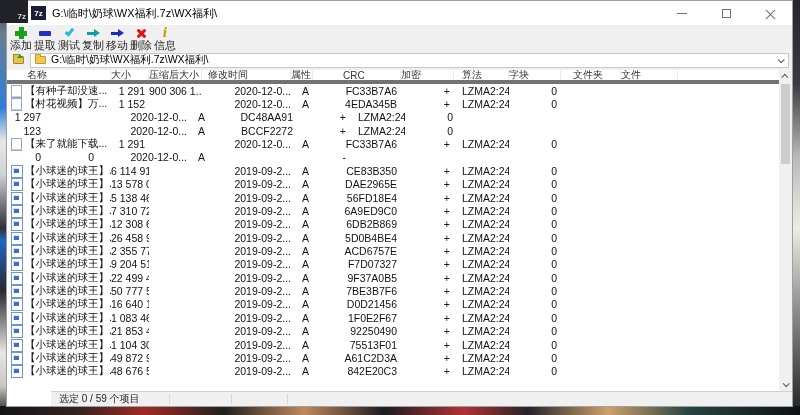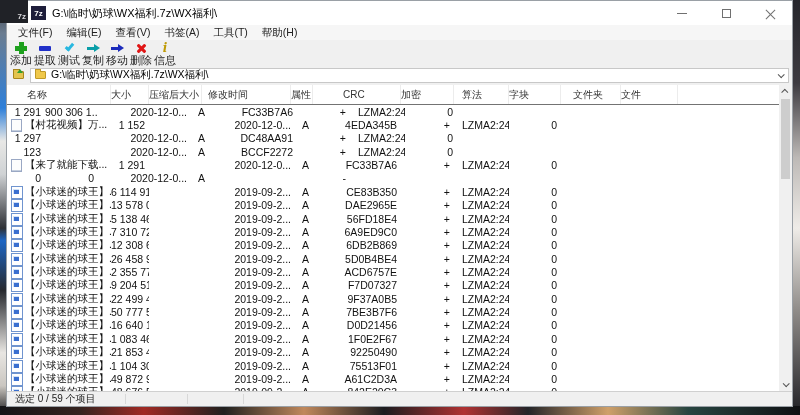--- a/index.html
+++ b/index.html
@@ -66,21 +66,21 @@
   .combo-folder { width:11px; height:8px; background:#f0c84a; border:1px solid #c09a28; border-radius:1px; margin:0 5px 0 4px; position:relative; flex:0 0 auto; }
   .combo-folder::before { content:''; position:absolute; left:-1px; top:-3px; width:4px; height:2px; background:#f0c84a; border:1px solid #c09a28; border-bottom:none; }
   .combo-path { font-size:10.5px; color:#000; white-space:nowrap; overflow:hidden; flex:1; }
   .combo-drop { width:16px; display:flex; align-items:center; justify-content:center; flex:0 0 auto; }
   .chev { width:5px; height:5px; border-right:1px solid #555; border-bottom:1px solid #555; }
   .chev.down { transform:rotate(45deg) translateY(-1px); }
   .chev.up { transform:rotate(-135deg) translateY(-1px); }
 
   
   .listarea { flex:1; position:relative; background:#fff; overflow:hidden; }
-  .hdr { display:flex; height:20px; border-bottom:1px solid #737373; background:#fff; font-size:10px; color:#333; }
+  .hdr { display:flex; height:14px; border-bottom:4px solid #737373; background:#fff; font-size:10px; color:#333; }
   .hcell { border-right:1px solid #ececec; display:flex; align-items:center; white-space:nowrap; overflow:hidden; }
   .trow { display:flex; height:13.36px; align-items:center; font-size:10.5px; color:#111; }
   .cell { white-space:nowrap; overflow:hidden; flex:0 0 auto; }
   .c-name { width:104px; display:flex; align-items:center; padding-left:3px; }
   .c-size { width:38px; } .c-packed { width:53px; } .c-attr { width:22px; }
   .c-crc { width:58px;margin-left:30px; } .c-enc { width:53px; } .c-block { width:52px; }
   .c-folders { width:48px;margin-left:12px; } .c-files { width:57px; }
   .c-mod { width:89px; padding-left:6px; text-align:right; }
   .c-method { width:55px; padding-left:8px; text-align:left; }
   .num { text-align:right; padding-right:4px; }
@@ -100,21 +100,21 @@
     box-shadow: inset 1px 1px 0 0 #cfe0f8; }
 
   
   .vscroll { position:absolute; top:0; right:0; width:13px; height:100%; background:#f0f0f0; display:flex; flex-direction:column; align-items:center; }
   .sb-btn { width:13px; height:13px; display:flex; align-items:center; justify-content:center; flex:0 0 auto; }
   .sb-thumb { width:9px; height:80px; background:#cdcdcd; margin-top:1px; }
   .sb-fill { flex:1; }
 
   
   .statusbar { height:15px; background:#f0f0f0; border-top:1px solid #d0d0d0; display:flex; align-items:center;
-    font-size:10px; color:#222; position:relative; flex:0 0 auto; }
+    font-size:10px; color:#222; position:relative; flex:0 0 auto;margin-left:44px; }
   .status-text { padding-left:8px; }
   .st-div { position:absolute; top:2px; bottom:2px; width:1px; background:#d8d8d8; }
 </style>
 </head>
 <body>
 
 <div class="wallpaper"></div>
 <div class="wallpaper-right"></div>
 <div class="wallpaper-bottom"></div>
 
@@ -129,28 +129,20 @@
         </div>
       <div class="cap-btn">
           <span class="glyph-max"></span>
         </div>
       <div class="cap-btn">
           <span class="glyph-close"></span>
         </div>
     </div>
   </div>
 
-  <div class="menubar">
-    <span class="menu-item">文件(F)</span>
-    <span class="menu-item">编辑(E)</span>
-    <span class="menu-item">查看(V)</span>
-    <span class="menu-item">书签(A)</span>
-    <span class="menu-item">工具(T)</span>
-    <span class="menu-item">帮助(H)</span>
-  </div>
 
   <div class="toolbar">
     <div class="tb-btn">
       <span class="tb-ico">
           <i class="ico-plus"></i>
         </span>
       <span class="tb-lbl">添加</span>
     </div>
     <div class="tb-btn">
       <span class="tb-ico">
@@ -212,20 +204,24 @@
       <div class="hcell c-attr num">属性</div>
       <div class="hcell c-crc num">CRC</div>
       <div class="hcell c-enc num">加密</div>
       <div class="hcell c-method">算法</div>
       <div class="hcell c-block num">字块</div>
       <div class="hcell c-folders num">文件夹</div>
       <div class="hcell c-files num">文件</div>
     </div>
     <div id="rows">
         <div class="trow">
+          <div class="cell c-name">
+            <span class="ficon doc"></span>
+            <span class="ntext">【有种子却没速...</span>
+          </div>
           <div class="cell c-size num">1 291</div>
           <div class="cell c-packed num">900 306 1...</div>
           <div class="cell c-mod">2020-12-0...</div>
           <div class="cell c-attr num">A</div>
           <div class="cell c-crc num">FC33B7A6</div>
           <div class="cell c-enc num">+</div>
           <div class="cell c-method">LZMA2:24...</div>
           <div class="cell c-block num">0</div>
           <div class="cell c-folders num"></div>
           <div class="cell c-files num"></div>

